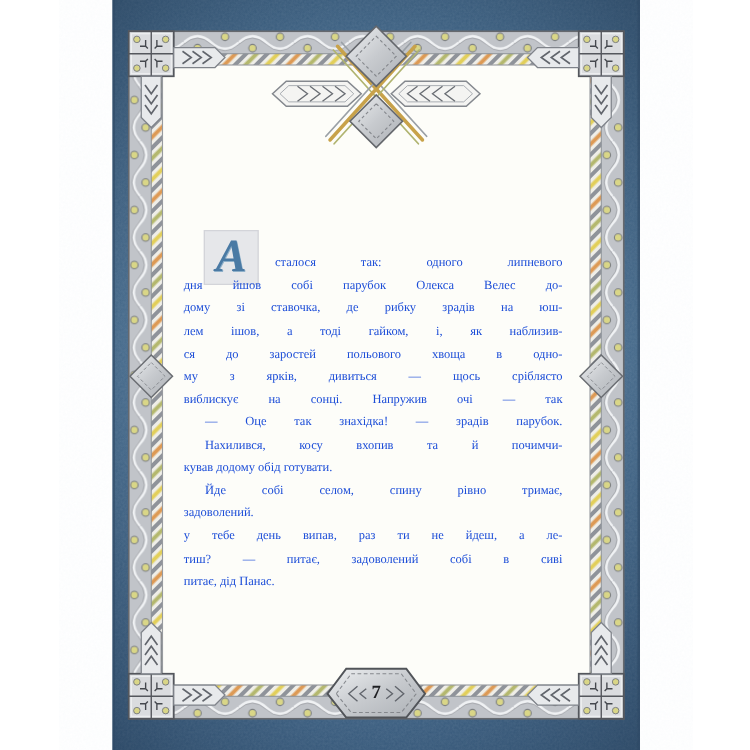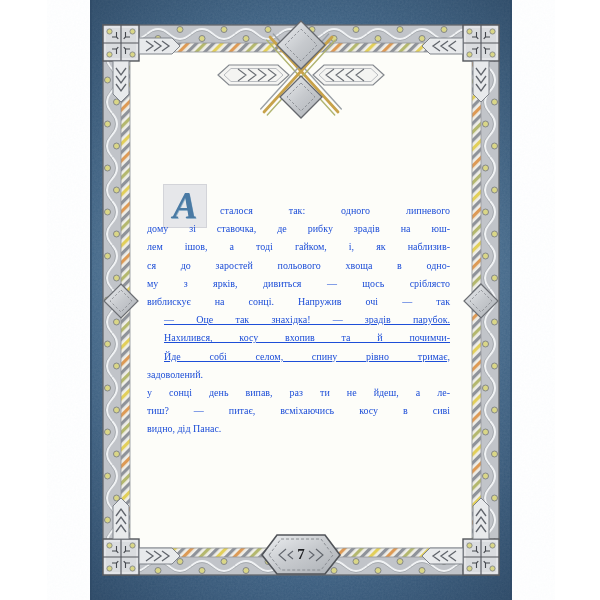--- a/index.html
+++ b/index.html
@@ -17,21 +17,21 @@
     font-size:37px;line-height:41px;text-align:center;
     text-shadow:0.5px 0.5px 0 #8fb0c9;
   }
   
   .page-text{
     position:absolute;left:147px;top:202px;width:303px;
     font-size:10px;line-height:18.2px;color:#1d4ed8;
   }
   .ln{text-align:justify;text-align-last:justify;}
   .ln.end{text-align-last:left;}
-  .ln.para{text-indent:17px;text-decoration:underline;}
+  .ln.para{text-indent:17px;}
   .ln.first{padding-left:73px;text-align-last:justify;}
   
   .page-number{
     position:absolute;left:283px;top:546px;width:36px;
     text-align:center;font-size:15px;font-weight:bold;color:#1e1f22;
   }
 </style>
 </head>
 <body>
 
@@ -190,29 +190,31 @@
       <polygon points="269,555 281,539 321,539 333,555 321,570 281,570" fill="none" stroke="#85888d" stroke-width="0.9" stroke-dasharray="3,2"></polygon>
       <path d="M286 549 l-7 6 l7 6 M293 551 l-5 4 l5 4" fill="none" stroke="#61656c" stroke-width="1.1"></path>
       <path d="M316 549 l7 6 l-7 6 M309 551 l5 4 l-5 4" fill="none" stroke="#61656c" stroke-width="1.1"></path>
     </g>
   </svg>
 
   <div class="dropcap">А</div>
 
   <div class="page-text">
     <div class="ln first">сталося так: одного липневого</div>
+    <div class="ln">дня йшов собі парубок Олекса Велес до-</div>
     <div class="ln">дому зі ставочка, де рибку зрадів на юш-</div>
     <div class="ln">лем ішов, а тоді гайком, і, як наблизив-</div>
     <div class="ln">ся до заростей польового хвоща в одно-</div>
     <div class="ln">му з ярків, дивиться — щось сріблясто</div>
     <div class="ln">виблискує на сонці. Напружив очі — так</div>
     <div class="ln para">— Оце так знахідка! — зрадів парубок.</div>
     <div class="ln para">Нахилився, косу вхопив та й почимчи-</div>
+    <div class="ln end">кував додому обід готувати.</div>
     <div class="ln para">Йде собі селом, спину рівно тримає,</div>
     <div class="ln end">задоволений.</div>
-    <div class="ln">у сонці день випав, раз ти не йдеш, а ле-</div>
-    <div class="ln">тиш? — питає, всміхаючись косу в сиві</div>
-    <div class="ln end">видно, дід Панас.</div>
+    <div class="ln">у тебе день випав, раз ти не йдеш, а ле-</div>
+    <div class="ln">тиш? — питає, задоволений собі в сиві</div>
+    <div class="ln end">питає, дід Панас.</div>
   </div>
 
   <div class="page-number">7</div>
 
 </div>
 
 </body></html>

